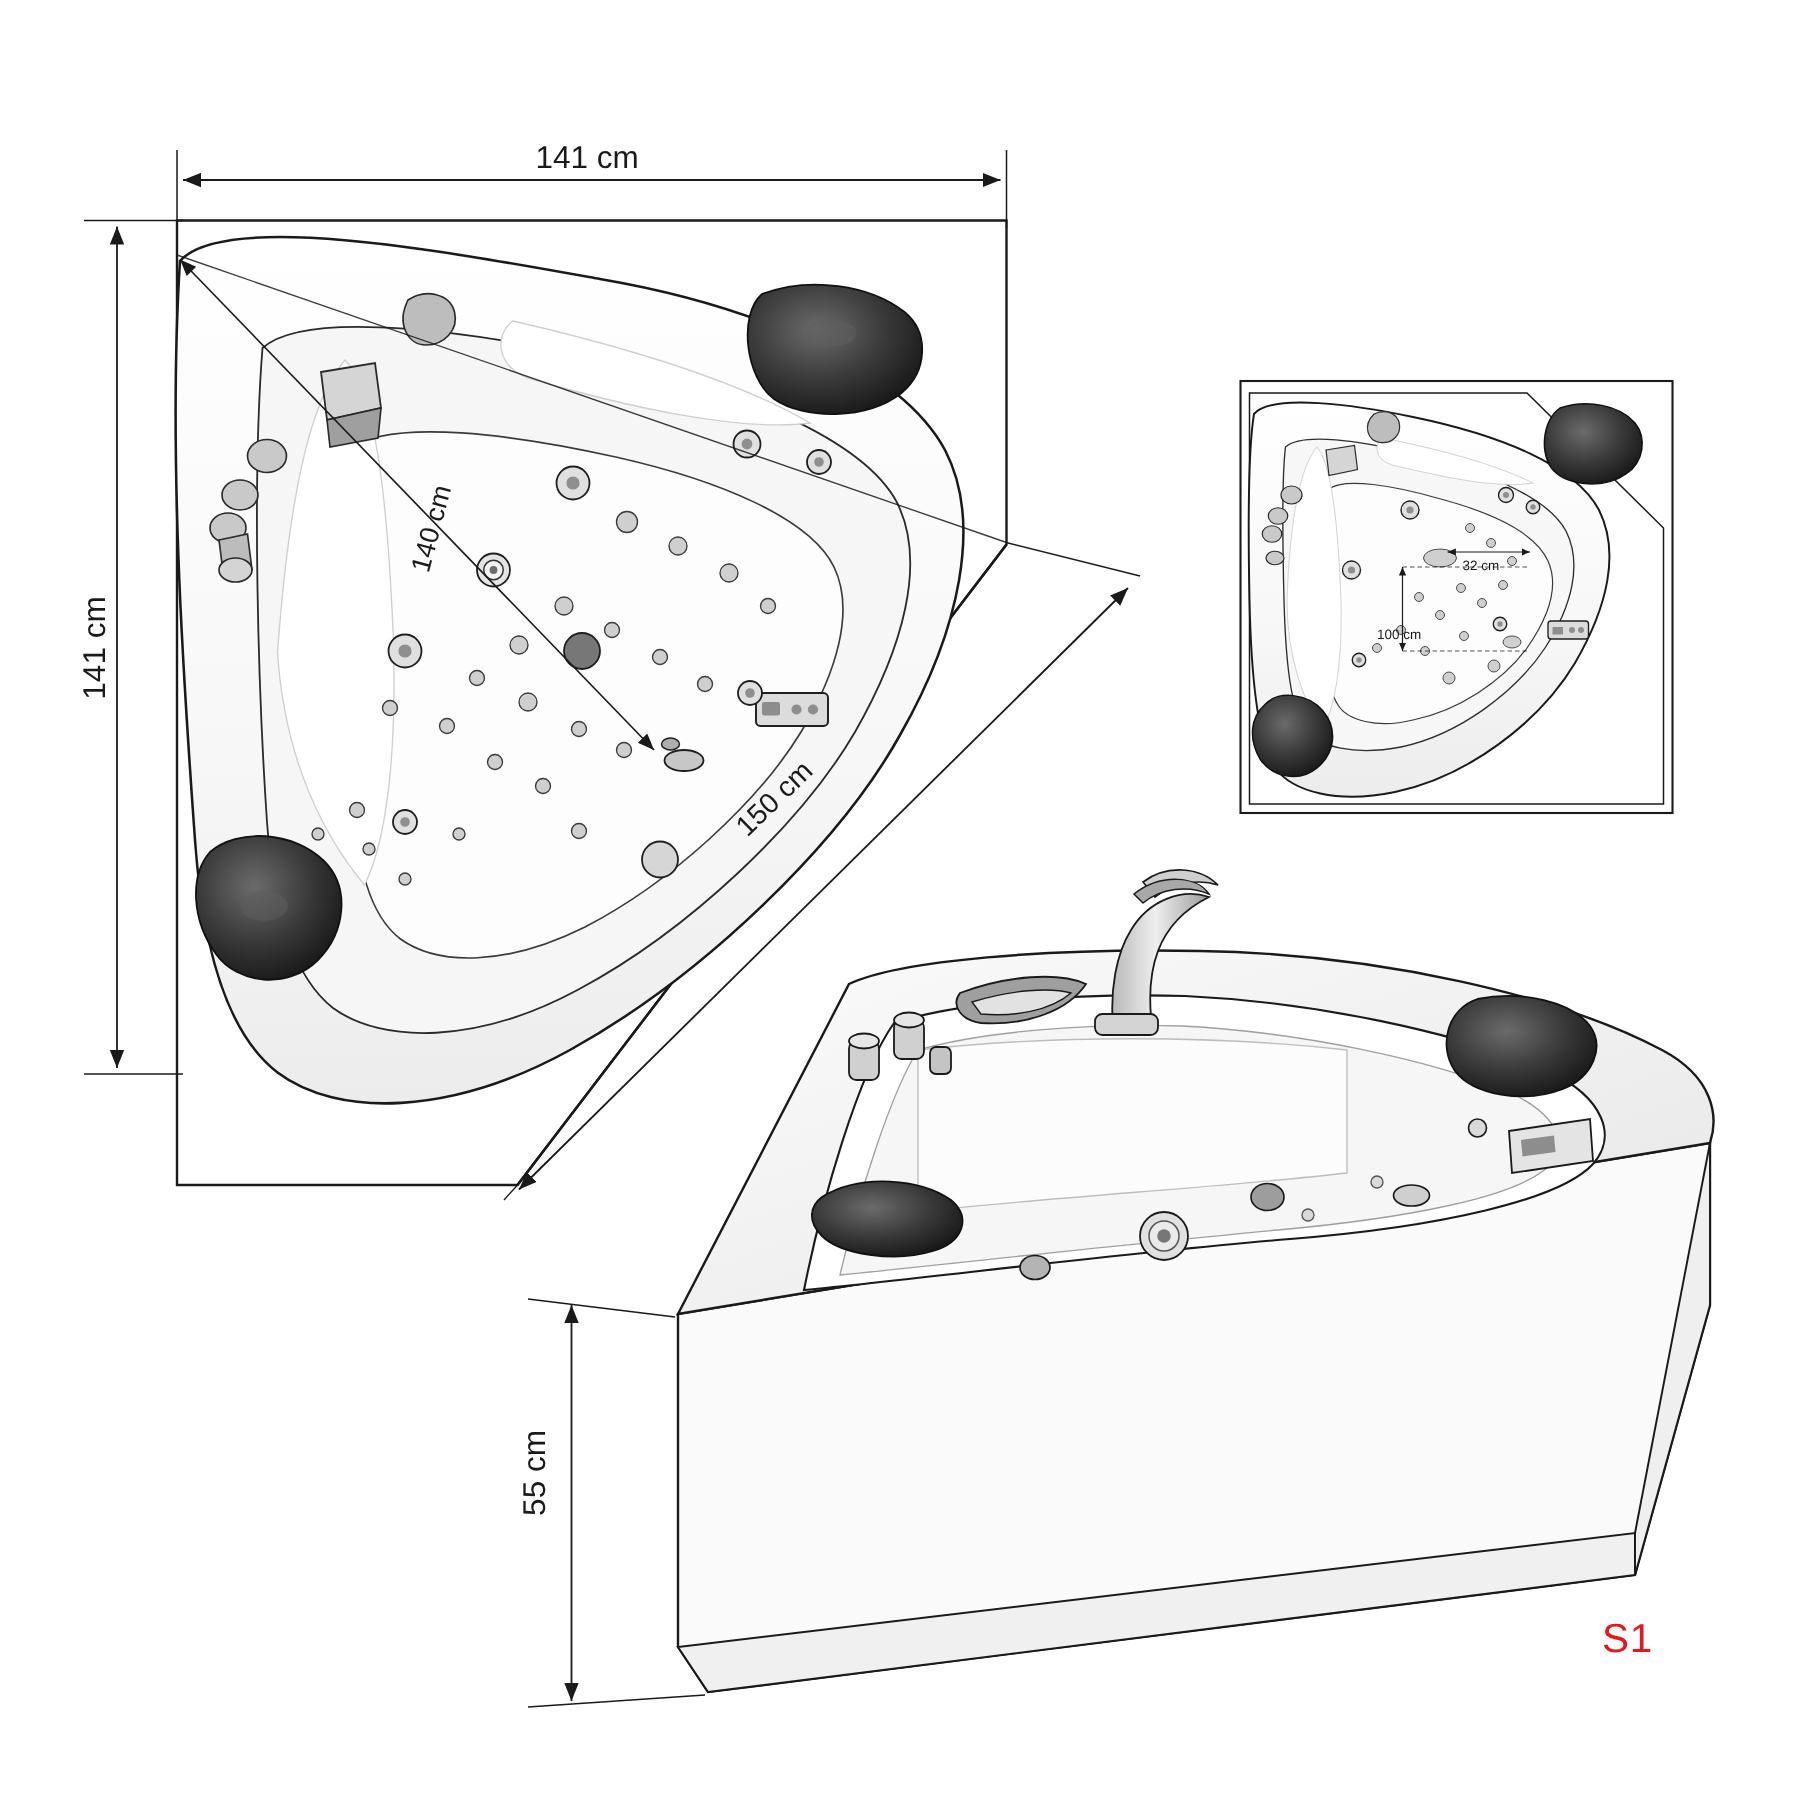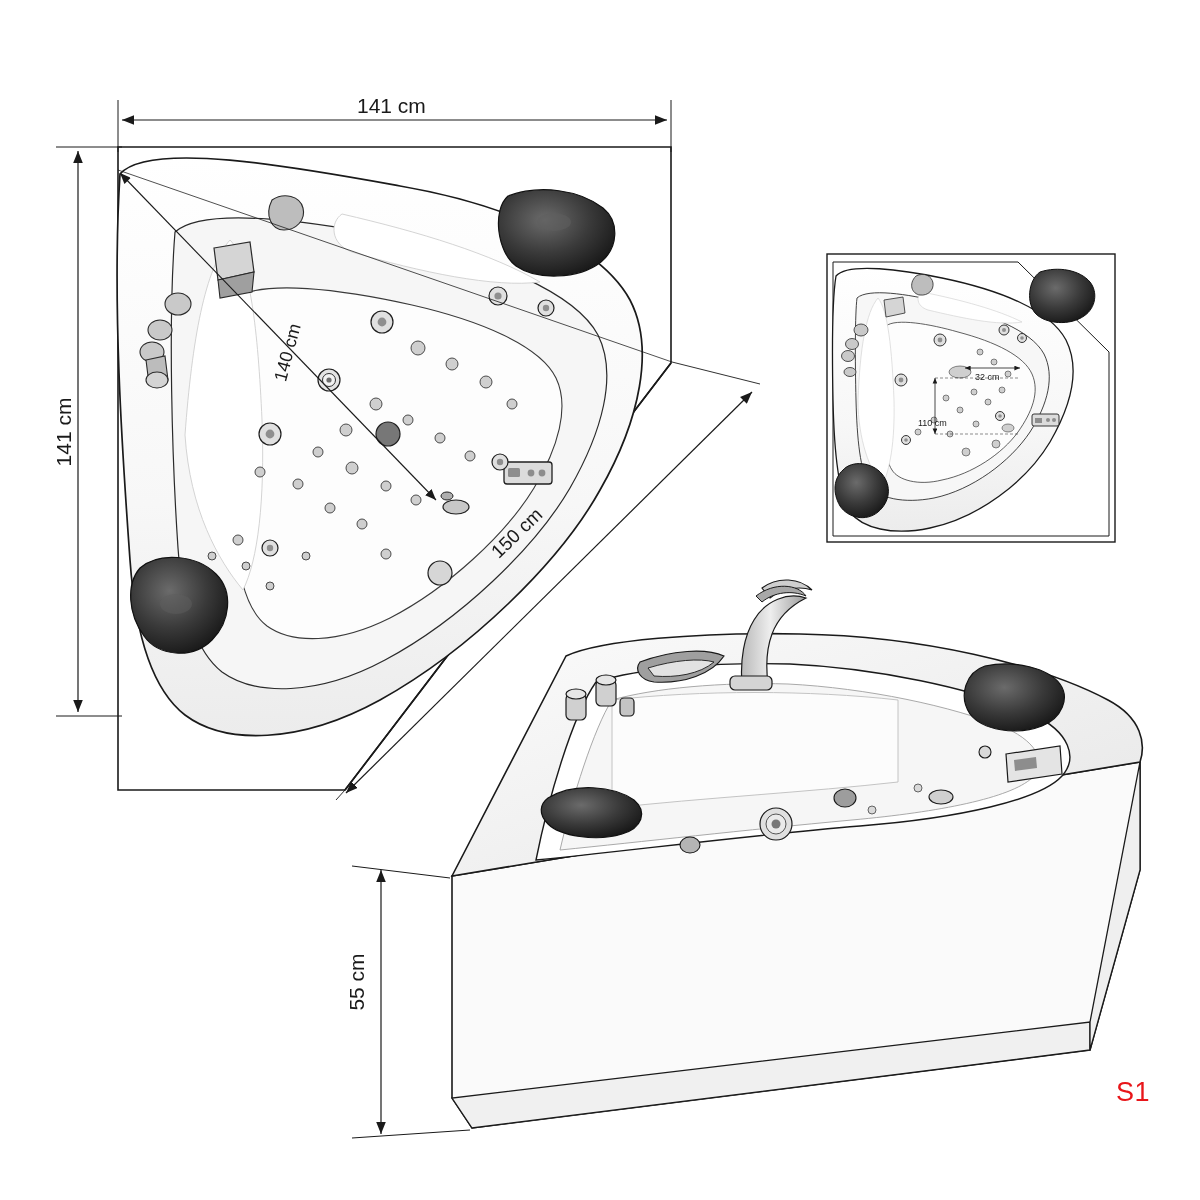--- a/index.html
+++ b/index.html
@@ -385,19 +385,19 @@
 <div class="dim-label" style="left:357px; top:94px; font-size:21px;">141 cm</div>
 
 <div class="dim-label vert" style="left:10px; top:420px; width:108px; text-align:center; font-size:21px;">141 cm</div>
 
 <div class="dim-label vert" style="left:238px; top:342px; width:100px; text-align:center; font-size:18px; transform:rotate(-75deg);">140 cm</div>
 
 <div class="dim-label" style="left:487px; top:547px; font-size:19px; transform:rotate(-44deg); transform-origin:0 0;">150 cm</div>
 
 <div class="dim-label vert" style="left:307px; top:970px; width:100px; text-align:center; font-size:21px;">55 cm</div>
 
-<div class="dim-label" style="left:918px; top:418px; font-size:9px;">110 cm</div>
+<div class="dim-label" style="left:918px; top:418px; font-size:9px;">100 cm</div>
 
 <div class="dim-label" style="left:975px; top:372px; font-size:9px;">32 cm</div>
 
-<div class="model-code" style="left:1068px; top:1077px;margin-left:48px;">S1</div>
+<div class="model-code" style="left:1068px; top:1077px;">S1</div>
 
 </div>
 
 </body></html>

